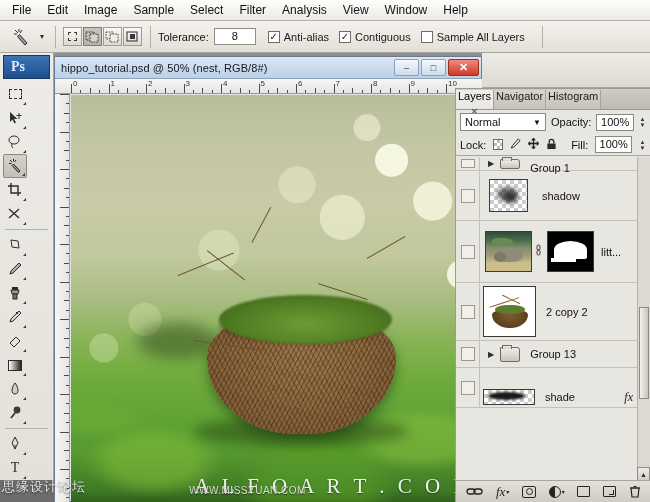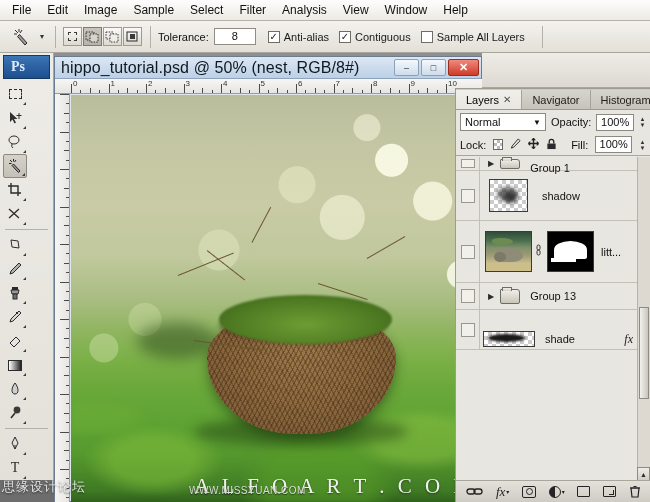--- a/index.html
+++ b/index.html
@@ -104,21 +104,21 @@
     border: 1px solid #6b7c90;
     background: #dfe6ee;
   }
   #doc-titlebar {
     height: 22px;
     background: linear-gradient(#dce7f4, #bcd0e6);
     border-bottom: 1px solid #8fa3ba;
     display: flex; align-items: center; position: relative;
   }
   #doc-title {
-    font-size: 16px; color: #101820; padding-left: 6px; letter-spacing: 0.1px;
+    font-size: 11px; color: #101820; padding-left: 6px; letter-spacing: 0.1px;
   }
   .win-btns { position: absolute; right: 2px; top: 2px; display: flex; gap: 2px; }
   .win-btn {
     width: 25px; height: 17px; border: 1px solid #8ca0b8; border-radius: 2px;
     background: linear-gradient(#f4f8fc, #cfdcea);
     display: flex; align-items: center; justify-content: center;
     font-size: 9px; color: #1b2a3a;
   }
   .win-btn.close {
     background: linear-gradient(#f08a7e, #cf3b29);
@@ -245,24 +245,25 @@
     position: absolute; left: 455px; top: 88px; width: 195px; height: 414px;
     background: #e8e6e1;
     border: 1px solid #9d9a92; border-right: none; border-bottom: none;
   }
   #panel-tabs {
     height: 21px; display: flex; align-items: flex-end;
     background: linear-gradient(#cfccc4, #bdbab2);
     border-bottom: 1px solid #9d9a92;
   }
   .ptab {
-    height: 19px; padding: 0 10px; font-size: 11px; color: #23201c;
+    height: 19px; padding: 0 2px; font-size: 11px; color: #23201c;
     display: flex; align-items: center; gap: 4px;
     background: linear-gradient(#d7d4cc, #c6c3ba);
     border-right: 1px solid #a5a29a;
+    flex-direction: column;
   }
   .ptab.active {
     background: linear-gradient(#f1efea, #e8e6e1);
     color: #000;
   }
   .tab-x { font-size: 10px; color: #55524c; }
   #panel-blend {
     height: 24px; display: flex; align-items: center; padding: 0 4px; gap: 5px;
     background: #e8e6e1;
   }
@@ -818,20 +819,32 @@
           </svg>
       </span>
       <div class="thumb" style="width:47px;height:41px;margin-left:3px;background:#000;">
         <div style="position:absolute;left:13%;top:23%;width:74%;height:46%;background:#fff;border-radius:50% 50% 10% 10%;"></div>
         <div style="position:absolute;left:6%;top:66%;width:56%;height:12%;background:#fff;"></div>
       </div>
       <span class="layer-name" style="margin-left:7px;">litt...</span>
     </div>
 
 
+    <div class="layer-row" style="height:58px;">
+      <div class="eye-col">
+        <div class="eye-box"></div>
+      </div>
+      <div class="thumb" style="width:53px;height:51px;margin-left:3px;background:#fff;">
+        <div style="position:absolute;left:16%;top:44%;width:70%;height:40%;background:radial-gradient(ellipse at 50% 35%,#7e5c30,#4b3318);border-radius:46% 46% 50% 50% / 30% 30% 70% 70%;"></div>
+        <div style="position:absolute;left:22%;top:36%;width:58%;height:20%;background:#5f7c2c;border-radius:50%;"></div>
+        <div style="position:absolute;left:10%;top:30%;width:60%;height:1px;background:#8a6a3a;transform:rotate(-18deg)"></div>
+        <div style="position:absolute;left:34%;top:24%;width:40%;height:1px;background:#8a6a3a;transform:rotate(26deg)"></div>
+      </div>
+      <span class="layer-name" style="margin-left:10px;">2 copy 2</span>
+    </div>
 
     <div class="layer-row" style="height:27px;">
       <div class="eye-col">
         <div class="eye-box"></div>
       </div>
       <span class="folder-arrow">▶</span>
       <div class="folder-icon"></div>
       <span class="layer-name">Group 13</span>
     </div>
 

